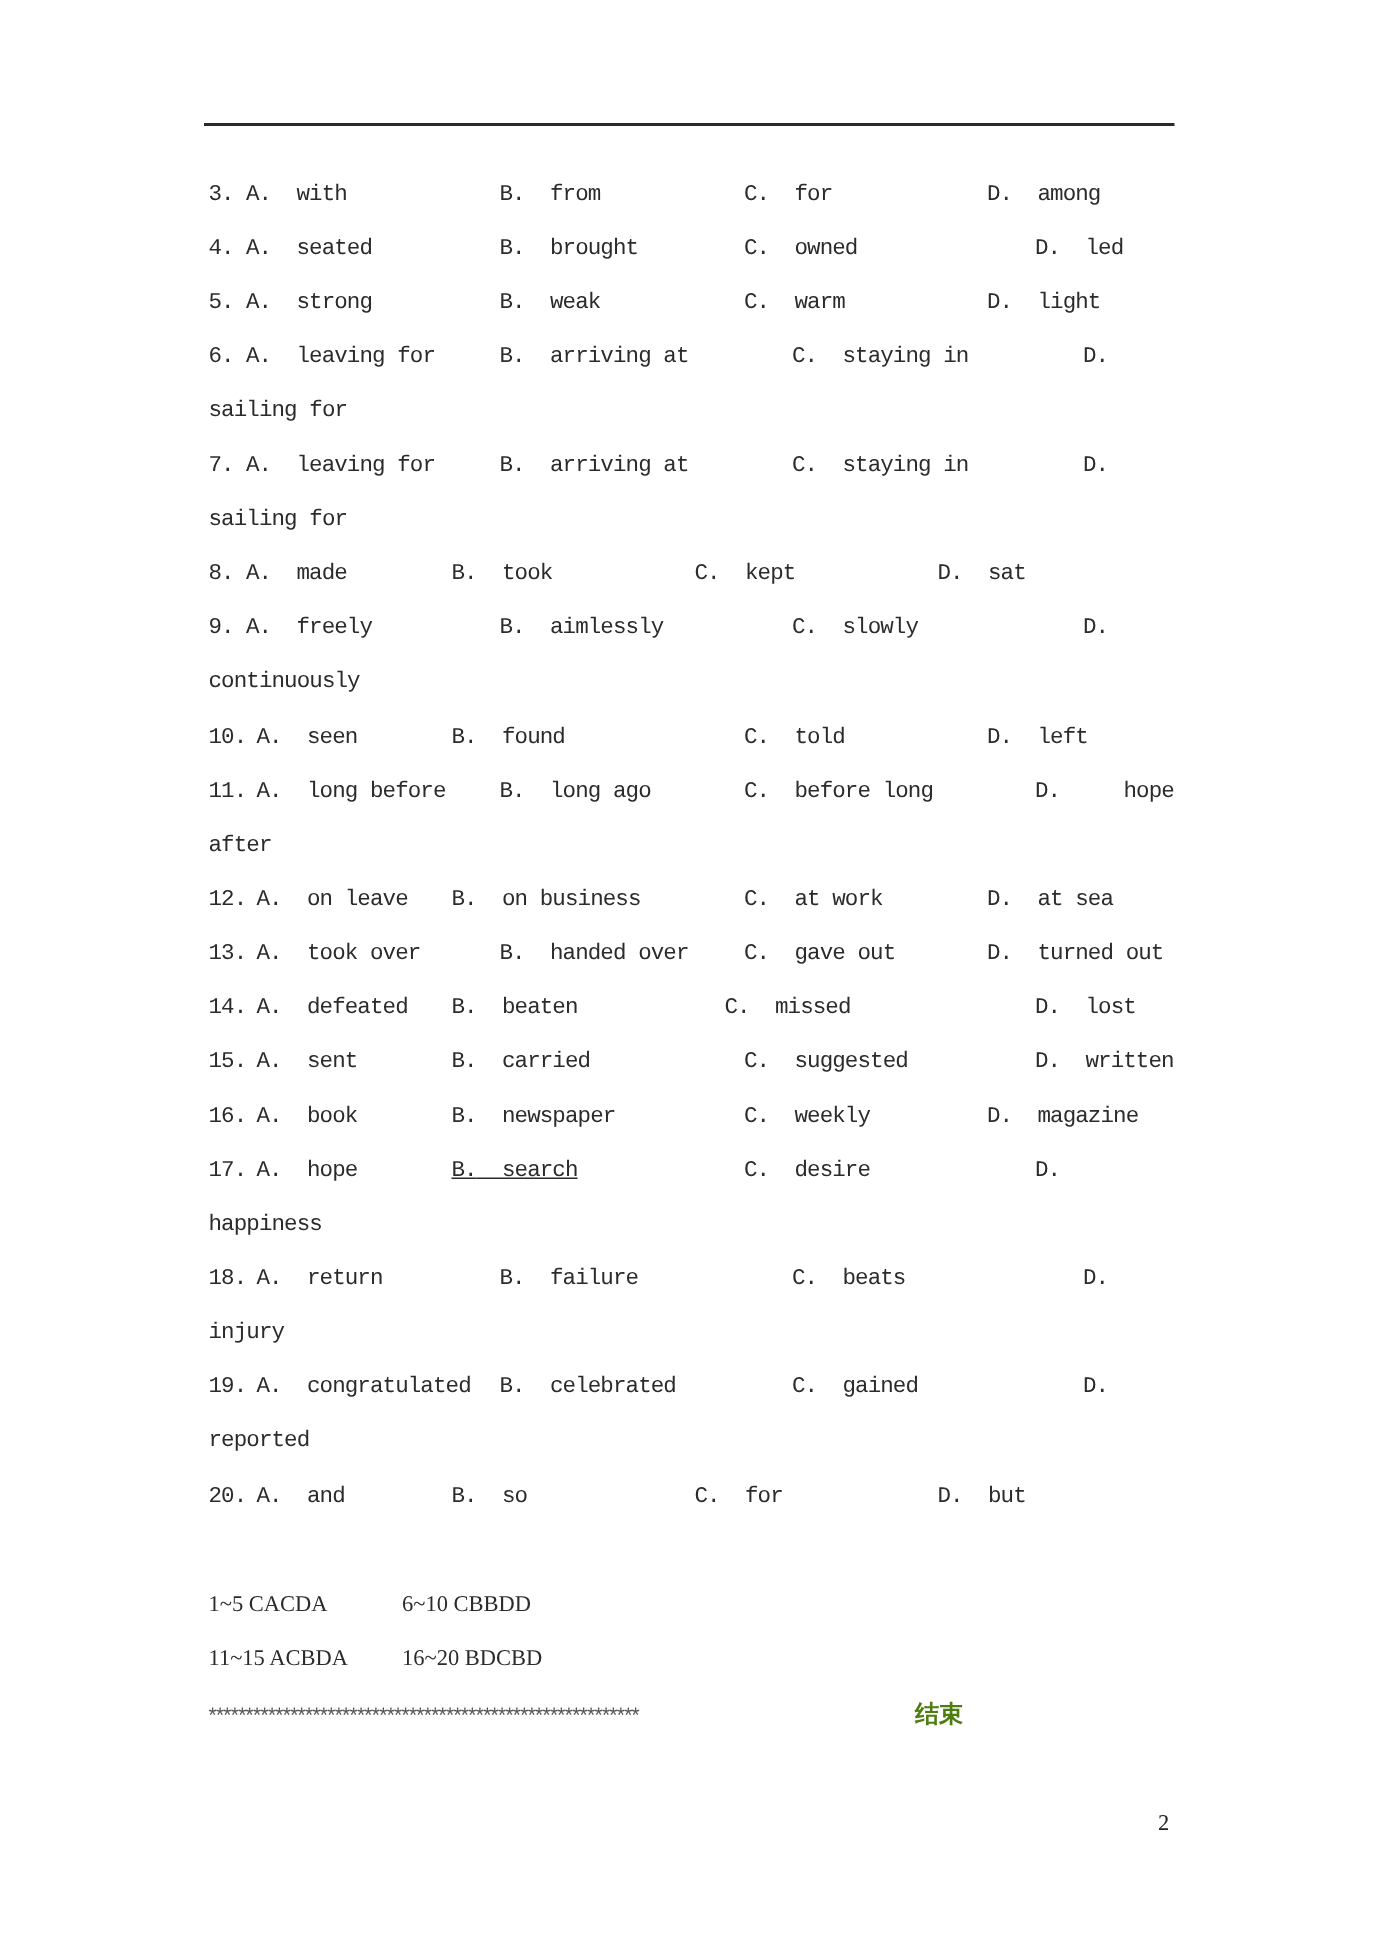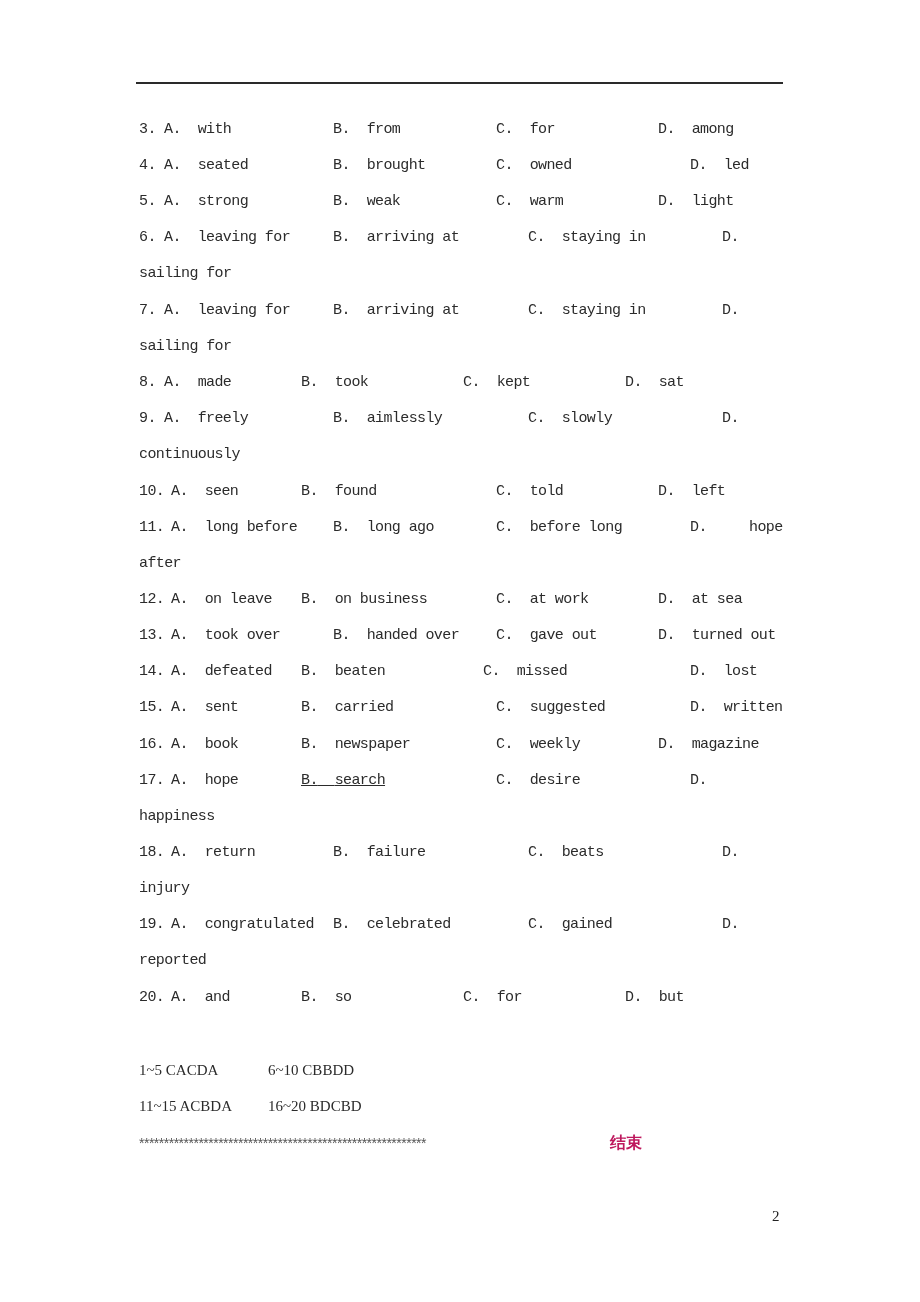--- a/index.html
+++ b/index.html
@@ -6,21 +6,21 @@
   body { width: 920px; height: 1302px; position: relative; overflow: hidden;
          font-family: "Liberation Serif", "DejaVu Serif", serif; color: #222; }
   .rule { position: absolute; left: 136px; top: 82px; width: 647px; height: 2px; background: #2a2a2a; }
   .line { position: absolute; left: 0; width: 920px; height: 24px; }
   .seg { position: absolute; top: 0; font-size: 15px; line-height: 24px; white-space: pre;
          font-family: "Liberation Mono", "DejaVu Sans Mono", monospace; letter-spacing: -0.6px; color: #2b2b2b; }
   .ans { font-family: "Liberation Serif", serif; font-size: 15px; letter-spacing: 0; }
   .stars { position: absolute; left: 139px; top: 1131px; font-size: 14px; line-height: 24px;
            font-family: "Liberation Sans", sans-serif; color: #555; letter-spacing: -0.5px; white-space: pre; }
   .end { position: absolute; left: 610px; top: 1131px; font-size: 16px; line-height: 24px;
-         font-family: "DejaVu Sans", sans-serif; font-weight: bold; color: #be185d; }
+         font-family: "DejaVu Sans", sans-serif; font-weight: bold; color: #4d7c0f; }
   .pagenum { position: absolute; left: 772px; top: 1206px; font-size: 15px; line-height: 20px;
              font-family: "Liberation Serif", serif; color: #222; }
 </style>
 </head>
 <body>
 
 <div class="rule"></div>
 
 <div id="questions">
     <div class="line" style="top: 118px;">

